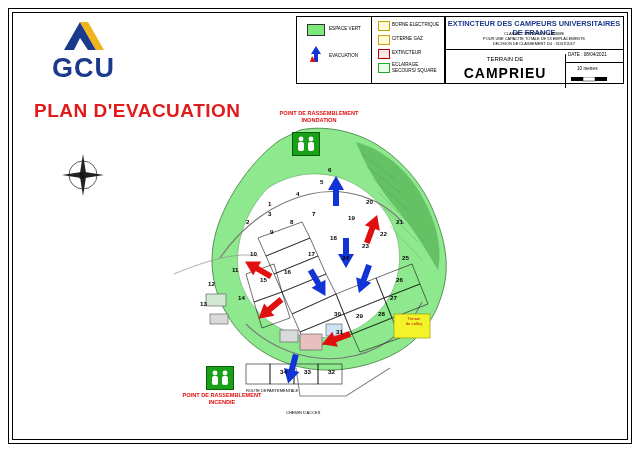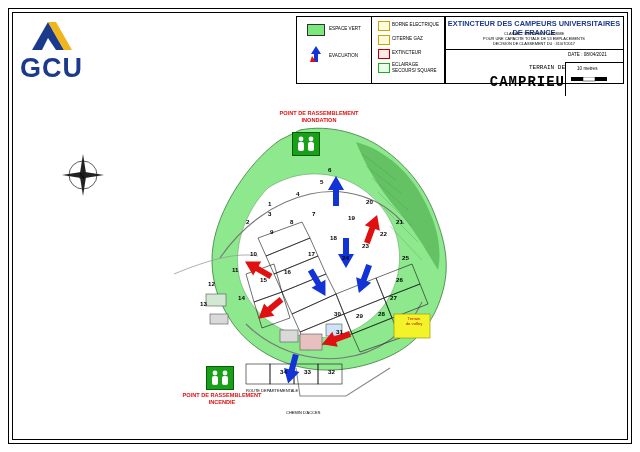--- a/index.html
+++ b/index.html
@@ -3,35 +3,35 @@
 <meta charset="utf-8">
 <style>
   html,body{margin:0;padding:0;background:#b9b9b9;}
   body{font-family:"Liberation Sans",sans-serif;}
   #page{position:relative;width:640px;height:452px;background:#ffffff;overflow:hidden;}
   #frame{position:absolute;left:8px;top:8px;width:622px;height:434px;border:1px solid #000;background:#fff;}
   #frame2{position:absolute;left:12px;top:12px;width:614px;height:426px;border:1px solid #000;background:#fff;}
 
   
   .hdr{position:absolute;top:14px;left:14px;width:610px;height:72px;}
-  .logo{position:absolute;left:0;top:4px;width:90px;height:68px;}
+  .logo{position:absolute;left:32px;top:4px;width:90px;height:68px;}
   .logo .mark{position:relative;width:62px;height:34px;margin-left:12px;}
   .gcu-text{font-size:27px;font-weight:bold;color:#1b3a8c;letter-spacing:1px;margin-left:6px;margin-top:1px;}
 
   .legend{position:absolute;left:282px;top:2px;width:148px;height:66px;border:1px solid #000;}
   .legend .cell{position:absolute;font-size:4.6px;color:#000;}
   .swatch-green{position:absolute;width:16px;height:10px;background:#7ae87a;border:1px solid #333;}
   .legend-col2{position:absolute;left:74px;top:0;width:74px;height:66px;border-left:1px solid #000;}
   .mini-ico{position:absolute;width:10px;height:8px;border:1px solid #666;background:#fff;}
 
   .title-box{position:absolute;left:430px;top:2px;width:178px;height:66px;border:1px solid #000;}
   .tb-line1{position:absolute;top:2px;left:0;width:178px;text-align:center;font-size:7.4px;color:#1b3a8c;font-weight:bold;}
   .tb-sub{position:absolute;top:14px;left:0;width:178px;text-align:center;font-size:3.9px;color:#000;line-height:1.45;}
   .tb-row{position:absolute;top:32px;left:0;width:178px;height:34px;border-top:1px solid #000;}
-  .tb-left{position:absolute;left:0;top:12px;width:120px;height:34px;border-right:1px solid #000;text-align:right;font-family:Liberation Mono, monospace;}
+  .tb-left{position:absolute;left:0;top:4px;width:120px;height:34px;border-right:1px solid #000;text-align:center;}
   .tb-terrain{font-size:6px;margin-top:2px;}
   .tb-camp{font-size:14px;font-weight:bold;letter-spacing:1px;margin-top:3px;}
   .tb-right{position:absolute;left:120px;top:0;width:58px;height:34px;}
   .tb-date{font-size:4.6px;padding:2px 0 0 3px;border-bottom:1px solid #000;height:10px;}
   .tb-scale{font-size:4.6px;padding:3px 0 0 12px;}
 
   .plan-title{position:absolute;left:34px;top:100px;font-size:19px;color:#e01b1b;font-weight:bold;letter-spacing:.5px;}
 
   
   .compass{position:absolute;left:60px;top:152px;width:46px;height:46px;}
@@ -110,20 +110,21 @@
           <svg style="position:absolute;left:6px;top:27px;" width="46" height="5">
             <rect x="0" y="0" width="12" height="4" fill="#000"></rect>
             <rect x="12" y="0" width="12" height="4" fill="#fff" stroke="#000" stroke-width="0.5"></rect>
             <rect x="24" y="0" width="12" height="4" fill="#000"></rect>
           </svg>
         </div>
       </div>
     </div>
   </div>
 
+  <div class="plan-title">PLAN D'EVACUATION</div>
 
   <div class="compass">
     <svg width="46" height="46" viewBox="0 0 46 46">
       <circle cx="23" cy="23" r="14" fill="none" stroke="#333" stroke-width="0.8"></circle>
       <polygon points="23,2 26,21 23,26 20,21" fill="#222"></polygon>
       <polygon points="23,44 26,25 23,20 20,25" fill="#222"></polygon>
       <polygon points="2,23 21,26 26,23 21,20" fill="#222"></polygon>
       <polygon points="44,23 25,26 20,23 25,20" fill="#222"></polygon>
       <text x="19" y="27" font-size="8" font-family="Liberation Serif, serif" fill="#000">N</text>
     </svg>

